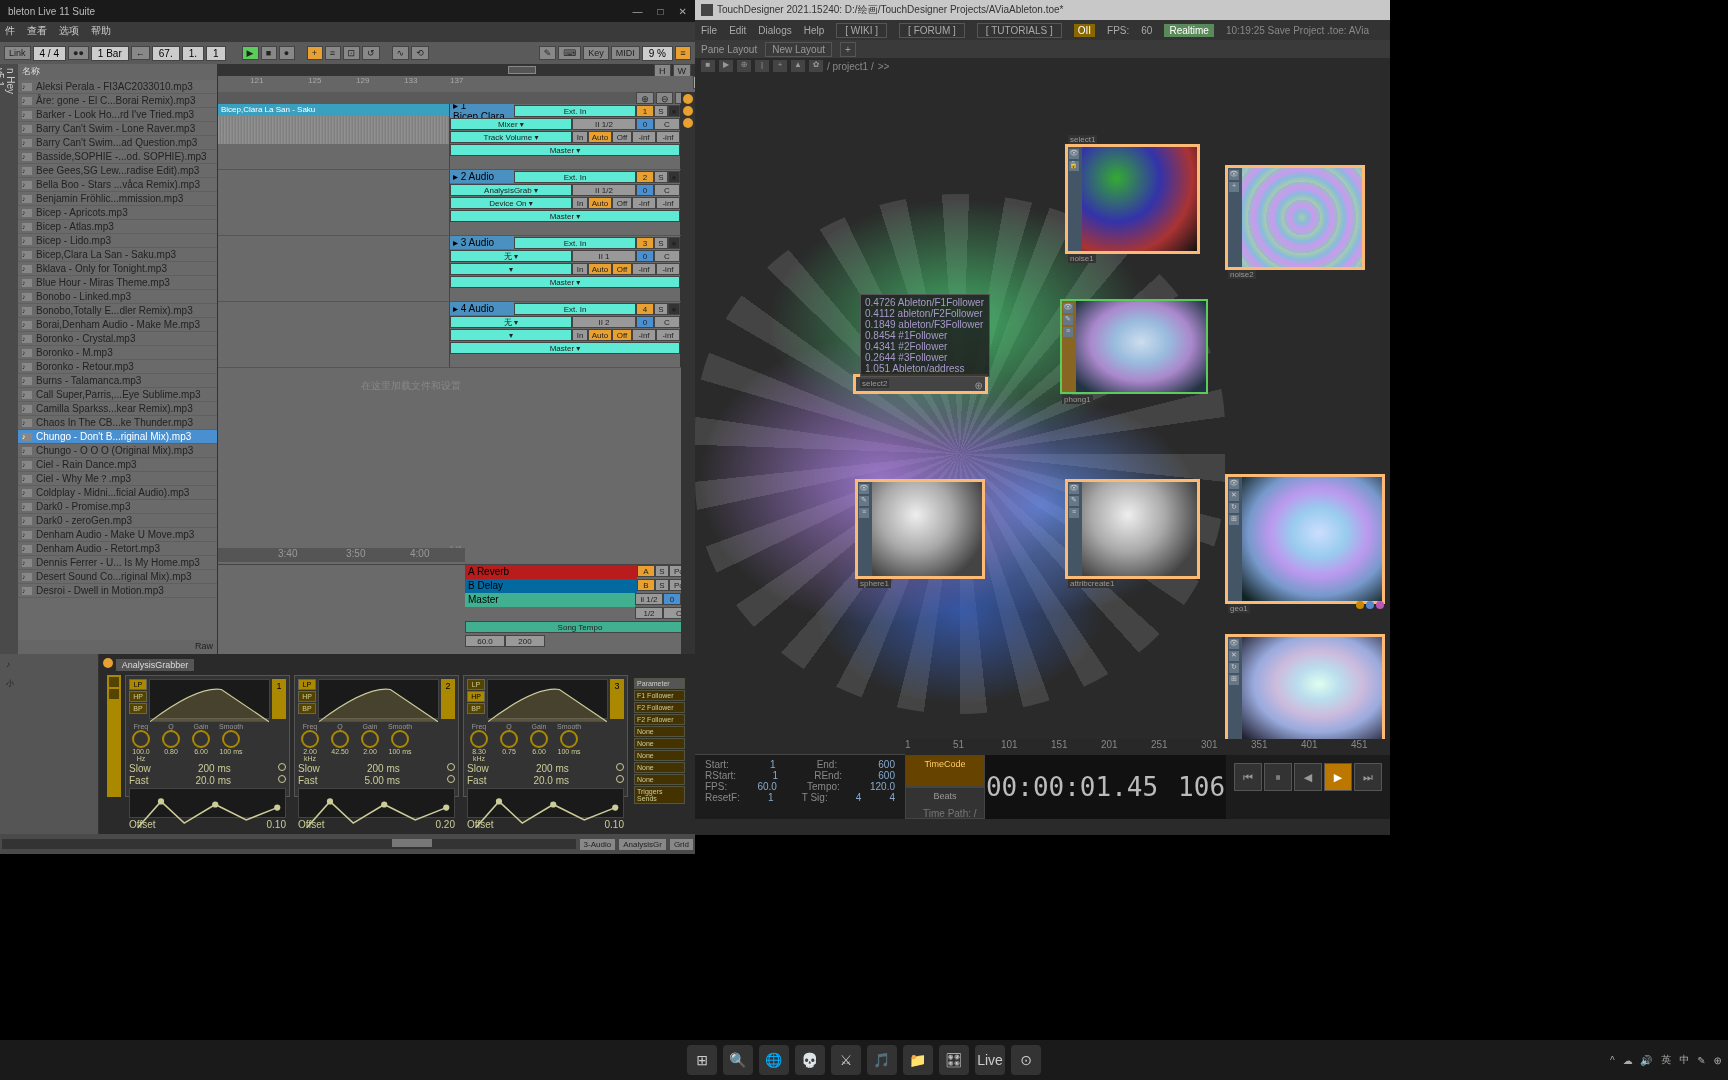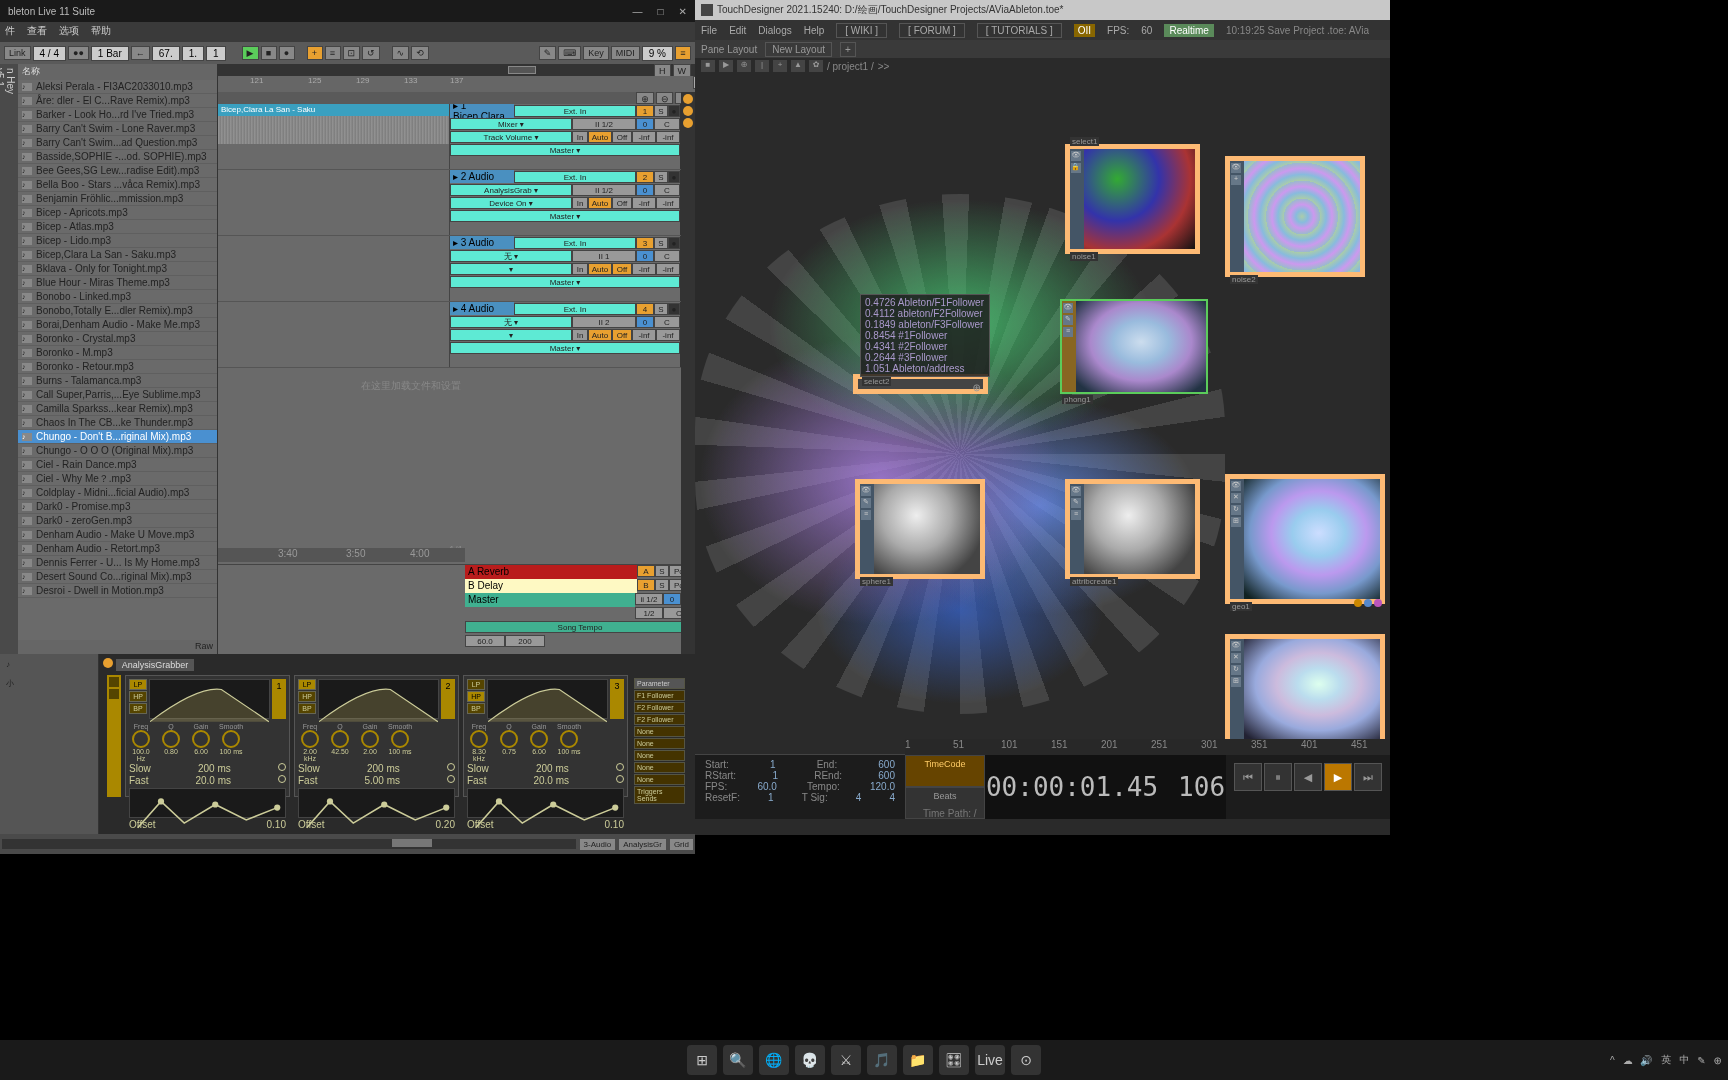--- a/index.html
+++ b/index.html
@@ -33,21 +33,21 @@
 .track-mix{width:230px;background:#6a6a6a;display:flex;flex-direction:column}
 .mix-row{display:flex;height:13px;align-items:center;font-size:8px}
 .mix-hdr{background:#4a90c0;color:#000;padding:1px 3px;flex:1}
 .mix-cell{border:1px solid #444;padding:0 2px;background:#999;color:#222;flex:1;text-align:center;font-size:8px;height:12px;line-height:11px}
 .mix-cell.on{background:#e8a030}
 .mix-cell.num{background:#e8a030}
 .mix-sel{background:#5eead4;flex:2}
 .rtn-area{position:absolute;bottom:0;left:0;right:0;height:90px;background:#6a6a6a;border-top:1px solid #444}
 .rtn-row{display:flex;height:14px}
 .rtn-lbl{background:#b91c1c;flex:1;padding:1px 3px;font-size:8px;color:#000}
-.rtn-lbl.b{background:#fef9c3}
+.rtn-lbl.b{background:#0369a1}
 .rtn-lbl.m{background:#40b090}
 .meters{width:15px;background:#333;position:relative}
 .meter{position:absolute;width:4px;bottom:0;background:linear-gradient(to top,#3a3,#aa3,#a33)}
 .info-txt{position:absolute;top:50%;left:30%;color:#888;font-size:10px}
 .devices{height:180px;background:#4a4a4a;display:flex}
 .dev-left{width:100px;background:#555;border-right:1px solid #333}
 .dev-main{flex:1;background:#2a2a2a;position:relative;padding:4px}
 .dev-title{background:#e8a030;color:#000;padding:1px 6px;font-size:9px;display:inline-block}
 .dev-title.off{background:#888}
 .dev-body{display:flex;gap:4px;height:130px;background:#2a2a2a;padding:4px}
@@ -88,21 +88,21 @@
  background:
   radial-gradient(ellipse 60% 40% at 50% 25%,rgba(90,180,120,0.85),transparent 60%),
   radial-gradient(ellipse 55% 45% at 35% 55%,rgba(160,130,200,0.85),transparent 62%),
   radial-gradient(ellipse 50% 35% at 65% 60%,rgba(110,140,210,0.8),transparent 60%),
   radial-gradient(ellipse 45% 30% at 50% 80%,rgba(70,100,170,0.8),transparent 60%),
   repeating-conic-gradient(from 20deg at 50% 50%,rgba(255,255,255,0.12) 0deg 6deg,transparent 6deg 14deg);
  border-radius:50%/45%;
  filter:contrast(1.15) saturate(1.2);
 }
 .checker{position:absolute;inset:0;background:repeating-conic-gradient(#333 0 25%,#2a2a2a 0 50%) 0 0/30px 30px;opacity:0.25;z-index:-1}
-.node{position:absolute;background:#3a3a3a;border:5px solid #fdba74;font-size:8px;color:#ccc}
+.node{position:absolute;background:#3a3a3a;border:3px solid #fdba74;font-size:8px;color:#ccc}
 .node.sel{border:2px solid #5bcc5b}
 .node-tb{width:14px;background:#445566;display:flex;flex-direction:column;gap:2px;padding:2px 1px}
 .node-tb div{width:10px;height:10px;background:#667788;font-size:7px;text-align:center;color:#ccc}
 .node-body{display:flex}
 .node-view{background:#222;flex:1}
 .node-lbl{position:absolute;bottom:-12px;left:0;font-size:8px;color:#999;background:#333;padding:0 2px}
 .node-lbl.top{bottom:auto;top:-12px}
 .probe{position:absolute;background:rgba(30,30,30,0.85);border:1px solid #555;padding:2px;font-size:8px;color:#a9c}
 .probe div{padding:0 2px;white-space:nowrap}
 .td-time{height:65px;background:#1c1c1c;display:flex;border-top:1px solid #444}
@@ -183,21 +183,21 @@
   </div>
   <div class="browser">
    <div class="br-head">名称</div>
    <div class="br-list" id="br-list">
           <div class="br-item">
             <span class="br-icon">♪</span>
             <span>Aleksi Perala - FI3AC2033010.mp3</span>
           </div>
           <div class="br-item">
             <span class="br-icon">♪</span>
-            <span>Åre:   dler - El C...Rave Remix).mp3</span>
+            <span>Åre:   gone - El C...Borai Remix).mp3</span>
           </div>
           <div class="br-item">
             <span class="br-icon">♪</span>
             <span>Barker - Look Ho...rd I've Tried.mp3</span>
           </div>
           <div class="br-item">
             <span class="br-icon">♪</span>
             <span>Barry Can't Swim - Lone Raver.mp3</span>
           </div>
           <div class="br-item">
@@ -824,21 +824,21 @@
    <div class="node-body" style="height:100%">
     <div class="node-tb">
             <div>👁</div>
             <div>🔒</div>
           </div>
     <div class="node-view" style="background:radial-gradient(circle at 30% 30%,#3a3,#33a 40%,#a33 70%,#111)"></div>
    </div>
    <div class="node-lbl">noise1</div>
   </div>
 
-  <div class="node" style="left:530px;top:82px;width:140px;height:121px">
+  <div class="node" style="left:530px;top:91px;width:140px;height:105px">
    <div class="node-body" style="height:100%">
     <div class="node-tb">
             <div>👁</div>
             <div>+</div>
           </div>
     <div class="node-view" style="background:repeating-radial-gradient(circle,#aca,#8bd 6px,#c9e 12px,#9bc 18px)"></div>
    </div>
    <div class="node-lbl">noise2</div>
   </div>
 

